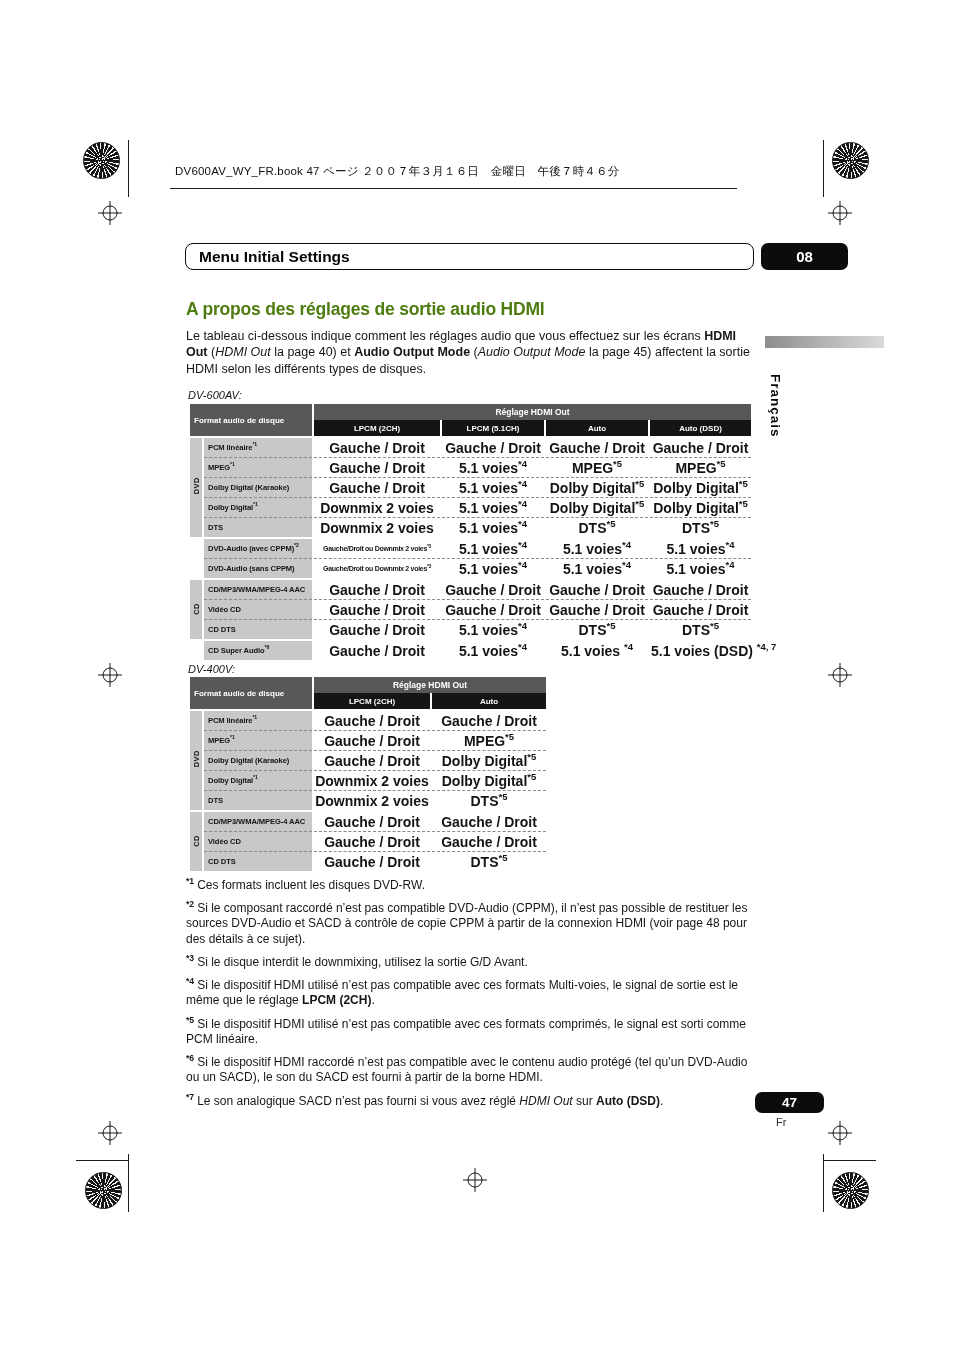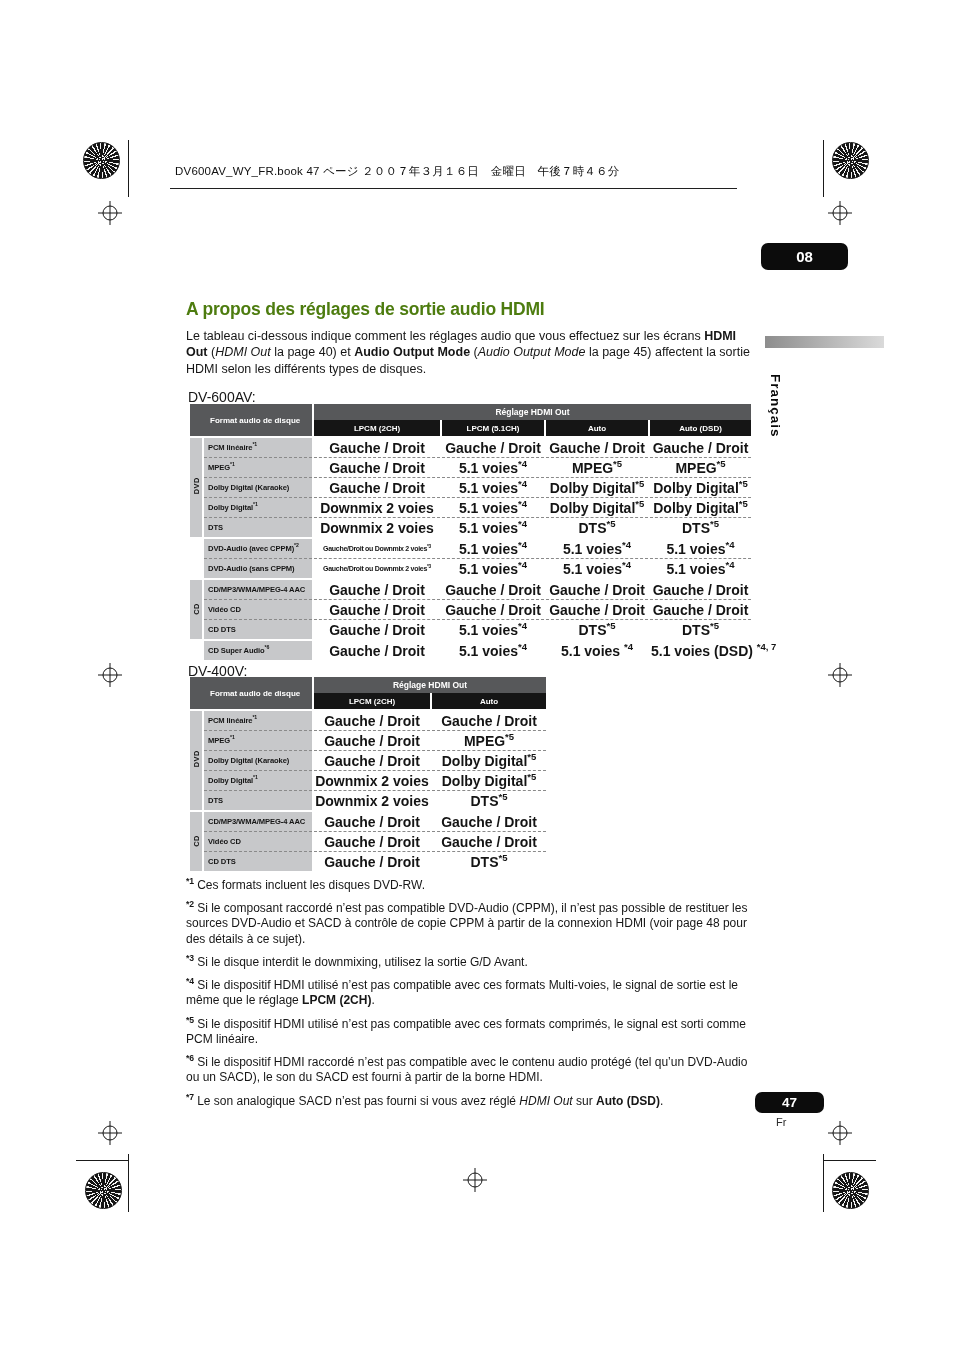--- a/index.html
+++ b/index.html
@@ -25,31 +25,31 @@
 
   .h2title{position:absolute;left:186px;top:299px;font-size:17.5px;font-weight:bold;color:#4d7c0f;letter-spacing:-.2px;}
   .intro{position:absolute;left:186px;top:328px;width:572px;font-size:12.5px;line-height:1.3;color:#161616;margin:0;}
   .intro .b{font-weight:bold;} .intro .i{font-style:italic;}
 
   .langbar{position:absolute;left:765px;top:336px;width:119px;height:12px;
            background:linear-gradient(to right,#8d8d8d,#dadada);}
   .lang{position:absolute;left:768px;top:374px;writing-mode:vertical-rl;font-size:13.5px;font-weight:bold;
         letter-spacing:1px;color:#080808;}
 
-  .tcap{position:absolute;font-size:14px;color:#161616;}
+  .tcap{position:absolute;font-style:italic;font-size:11px;color:#161616;}
   .tblwrap{position:absolute;}
 
   .ttable{border-collapse:separate;border-spacing:2px 0;table-layout:fixed;}
   .ttable.body{margin-top:2px;}
   .c-g{width:12px;} .c-l{width:108px;}
   .c-a{width:126px;} .c-b{width:102px;} .c-c{width:102px;} .c-d{width:101px;}
   .c-e{width:116px;} .c-f{width:114px;}
 
   .corner{background:#57585a;color:#fff;font-weight:bold;font-size:8px;text-align:left;
-          padding:0 0 0 20px;vertical-align:middle;}
+          padding:0 0 0 4px;vertical-align:middle;}
   .spanhdr{background:#57585a;color:#fff;font-weight:bold;font-size:8.5px;text-align:center;height:14px;}
   .colhdr{background:#151515;color:#fff;font-weight:bold;font-size:8px;text-align:center;height:14px;}
 
   .ttable.body td{height:19px;vertical-align:middle;overflow:hidden;}
   .grp{background:#c7c8ca;text-align:center;padding:0;}
   .grp.empty{background:transparent;}
   .vtext{writing-mode:vertical-rl;transform:rotate(180deg);display:inline-block;
          font-size:7.5px;font-weight:bold;letter-spacing:.5px;}
   .lbl{background:#c7c8ca;font-weight:bold;font-size:7.6px;letter-spacing:-.1px;
        padding:0 2px 0 4px;white-space:nowrap;text-align:left;}
@@ -116,20 +116,23 @@
     </svg>
   <svg class="target" style="left:462px;top:1167px;" viewBox="-13 -13 26 26">
       <line x1="-12" y1="0" x2="12" y2="0" stroke="#161616" stroke-width="1"></line>
       <line x1="0" y1="-12" x2="0" y2="12" stroke="#161616" stroke-width="1"></line>
       <circle r="7" fill="none" stroke="#161616" stroke-width="1"></circle>
     </svg>
 
   <div class="bookline">DV600AV_WY_FR.book  47 ページ  ２００７年３月１６日　金曜日　午後７時４６分</div>
   <div class="topline"></div>
 
+  <div class="chbar">
+    <span class="chtitle">Menu Initial Settings</span>
+  </div>
   <div class="chnum">08</div>
 
   <div class="h2title">A propos des réglages de sortie audio HDMI</div>
   <p class="intro"><span>Le tableau ci-dessous indique comment les réglages audio que vous effectuez sur les écrans </span><span class="b">HDMI Out</span><span> (</span><span class="i">HDMI Out</span><span> la page 40) et </span><span class="b">Audio Output Mode</span><span> (</span><span class="i">Audio Output Mode</span><span> la page 45) affectent la sortie HDMI selon les différents types de disques.</span></p>
 
   <div class="langbar"></div>
   <div class="lang">Français</div>
 
   <div class="tcap" style="left:188px;top:389px;">DV-600AV:</div>
   <div class="tblwrap" style="left:188px;top:404px;">

